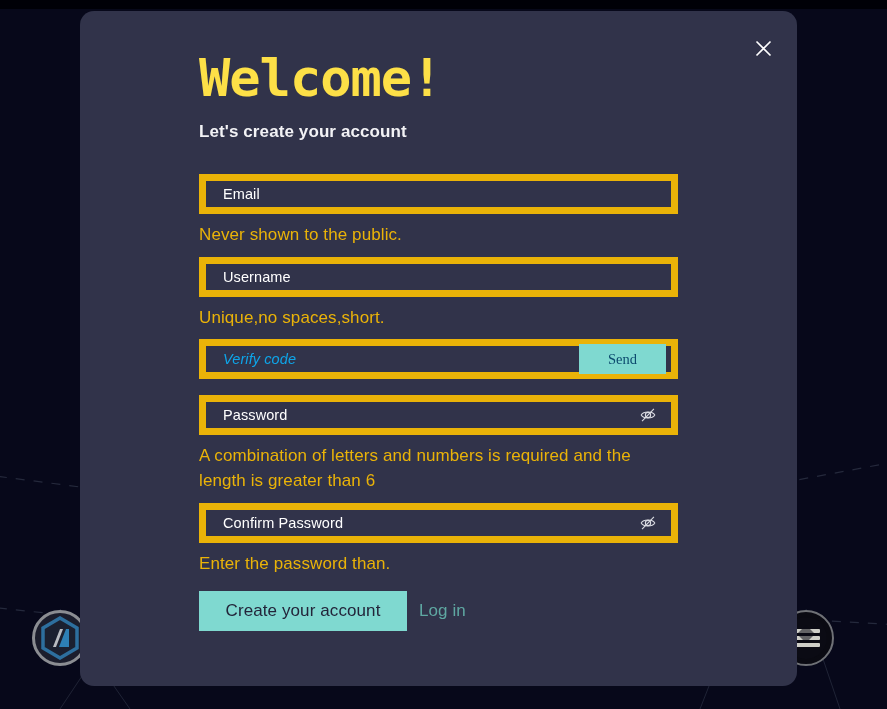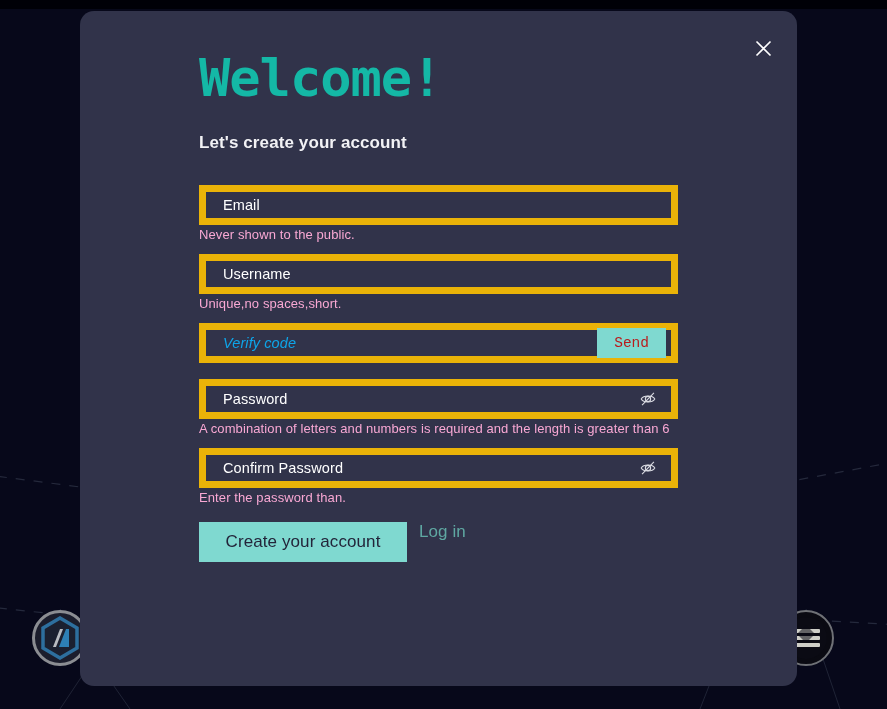--- a/index.html
+++ b/index.html
@@ -92,23 +92,23 @@
 
   #modal-body {
     padding: 41px 0 0 119px;
   }
 
   #title {
     font-family: "DejaVu Sans Mono", "Liberation Mono", monospace;
     font-weight: bold;
     font-size: 52px;
     line-height: 1.0;
-    color: #14b8a6;
+    color: #fde047;
     letter-spacing: -1px;
-    margin-bottom: 29px;
+    margin-bottom: 18px;
   }
 
   #subtitle {
     font-size: 17px;
     color: #f2f2f5;
     font-weight: 700;
     margin-bottom: 32px;
     letter-spacing: 0.1px;
   }
 
@@ -130,57 +130,57 @@
     font-size: 14.5px;
     color: #ffffff;
     font-weight: 500;
     letter-spacing: 0.1px;
     flex: 1;
     white-space: nowrap;
   }
   .field .field-text.muted { color: #0ea5e9; font-weight: 400; font-style: italic; }
 
   .hint {
-    font-size: 13px;
-    color: #f9a8d4;
+    font-size: 17px;
+    color: #eab308;
     line-height: 1.45;
-    margin-top: 1px;
+    margin-top: 9px;
     margin-bottom: 9px;
     width: 479px;
     letter-spacing: 0.1px;
   }
   .spacer-gap { height: 16px; }
 
   .send-btn {
     height: 30px;
     background: #7fd9d0;
-    color: #b91c1c;
+    color: #0c4a6e;
     border: none;
-    font-family: Liberation Mono, monospace;
+    font-family: Liberation Serif, serif;
     font-size: 14.5px;
-    padding: 0 17px;
+    padding: 0 29px;
     margin-right: 5px;
     cursor: pointer;
     line-height: 30px;
   }
 
   .eye-btn {
     background: transparent;
     border: none;
     padding: 0 14px 0 0;
     display: flex;
     align-items: center;
     cursor: pointer;
   }
   .eye-btn svg { display: block; }
 
   
   #actions {
     display: flex;
-    align-items: flex-start;
+    align-items: center;
     margin-top: 15px;
   }
   #create-btn {
     background: #7fd9d0;
     color: #23253a;
     border: none;
     font-family: "Liberation Sans", sans-serif;
     font-size: 17px;
     width: 208px;
     height: 40px;

